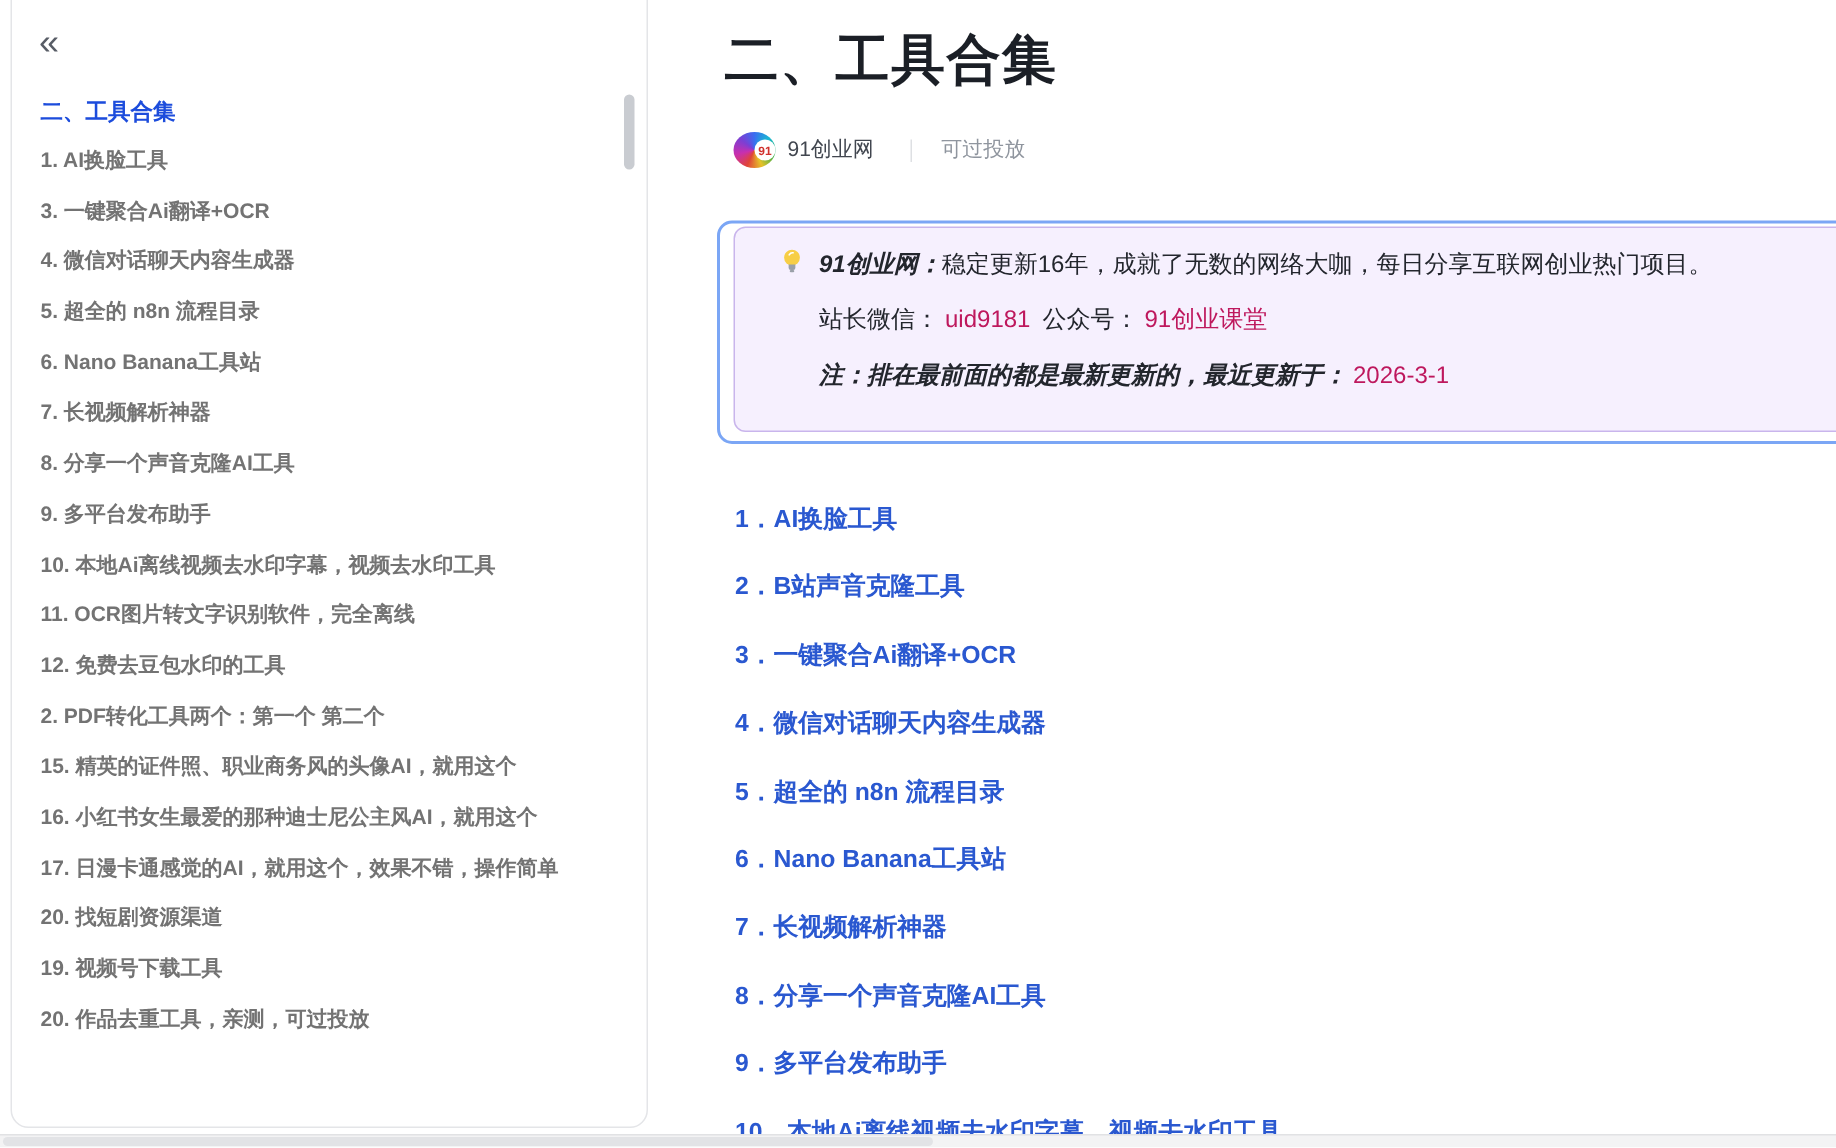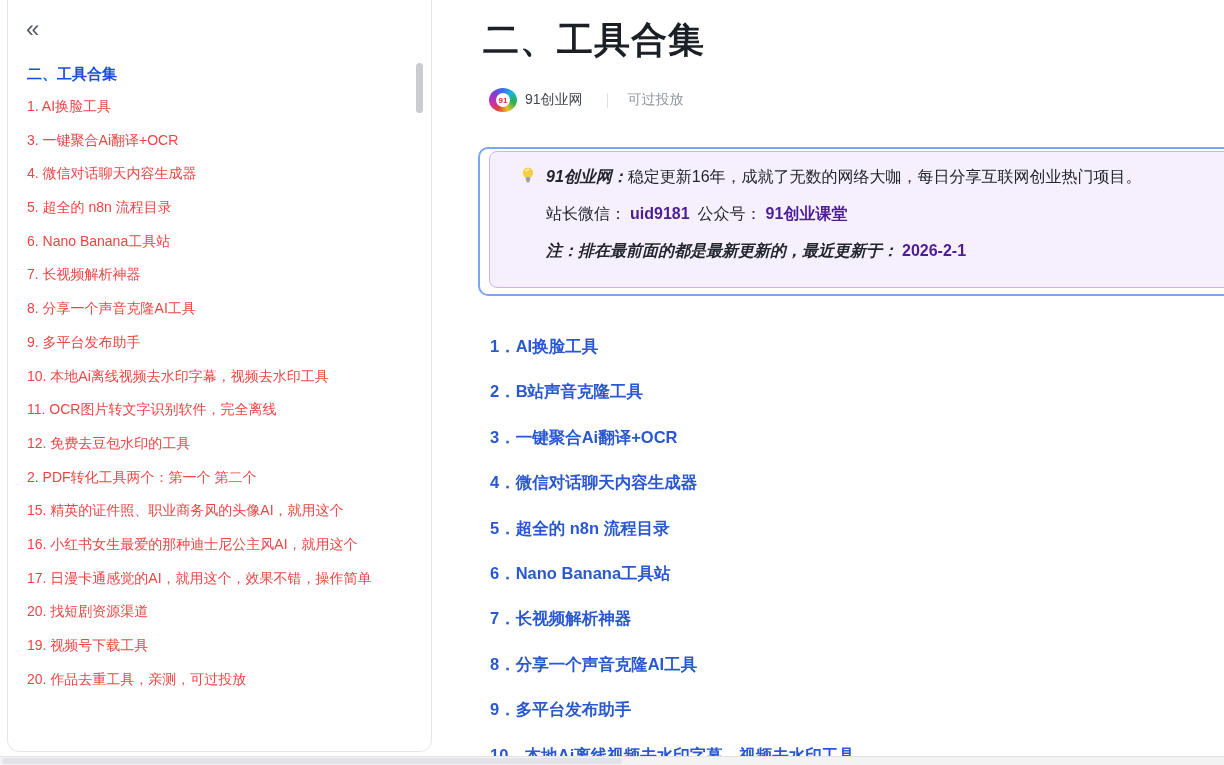--- a/index.html
+++ b/index.html
@@ -18,21 +18,21 @@
   .collapse-btn{
     position:absolute;left:18px;top:30px;font-size:24px;line-height:20px;
     color:#585d66;cursor:pointer;user-select:none;
   }
   .toc-header{
     position:absolute;left:19px;top:76px;
     font-size:15px;font-weight:bold;color:#1c4cdc;cursor:pointer;
   }
   .toc-list{
     position:absolute;left:19px;top:101px;right:14px;
-    font-size:14px;color:#ef4444;
+    font-size:14px;color:#737373;font-weight:bold;
   }
   .toc-item{
     display:block;height:33.7px;line-height:33.7px;
     white-space:nowrap;overflow:hidden;cursor:pointer;
   }
   .sidebar-scroll-thumb{
     position:absolute;right:8px;top:74px;width:7px;height:50px;
     border-radius:4px;background:#c9ccd1;
   }
   
@@ -40,21 +40,21 @@
     position:absolute;left:483px;top:16px;margin:0;
     font-size:36px;font-weight:700;color:#1b1f26;letter-spacing:1px;
   }
   .author-row{
     position:absolute;left:489px;top:87px;height:26px;
     display:flex;align-items:center;
   }
   .avatar{
     width:28px;height:24px;border-radius:50%;flex:0 0 auto;
     background:conic-gradient(#3a6df0,#19b7d3,#2fae4e,#e6c229,#e04438,#c82faf,#7a3fd4,#3a6df0);
-    display:flex;align-items:center;justify-content:center;
+    display:flex;align-items:center;justify-content:flex-end;
   }
   .avatar-core{
     width:14px;height:14px;border-radius:50%;background:#ffffff;
     font-size:8px;font-weight:bold;color:#d0312d;
     display:flex;align-items:center;justify-content:center;
   }
   .author-name{margin-left:8px;font-size:14px;color:#41464f;}
   .meta-divider{width:1px;height:15px;background:#dee0e3;margin:0 20px 0 24px;}
   .modified-time{font-size:14px;color:#8f959e;}
   
@@ -68,21 +68,21 @@
     background:#f6f0fe;border:1px solid #c9b5ec;border-radius:8px;
     box-sizing:border-box;padding:13px 20px 0 27px;
     font-size:16px;line-height:24px;color:#23262d;
   }
   .callout p{margin:0 0 13px 0;}
   .callout .line-indent{padding-left:29px;}
   .bulb-icon{
     display:inline-block;width:22px;height:18px;vertical-align:-2px;margin-right:7px;
   }
   .b{font-weight:bold;font-style:italic;}
-  .red{font-weight:bold;color:#4c1d95;}
+  .red{font-weight:normal;color:#be185d;}
   .gap-left{margin-left:8px;}
   .vgap{margin-left:4px;}
   
   .doc-links{position:absolute;left:490px;top:324px;width:760px;}
   .doc-link{
     display:block;height:45.4px;line-height:45.4px;
     font-size:16.5px;font-weight:bold;color:#2a58d0;
     white-space:nowrap;cursor:pointer;text-decoration:none;
   }
   
@@ -143,21 +143,21 @@
         <circle cx="12" cy="9" r="7" fill="#f7ce46"></circle>
         <path d="M9 15h6v3a2 2 0 0 1-2 2h-2a2 2 0 0 1-2-2z" fill="#9aa0a8"></path>
         <rect x="10" y="20" width="4" height="2" rx="1" fill="#9aa0a8"></rect>
         <path d="M9.5 6.5c.8-1.4 2.3-2 3.5-1.8" stroke="#fff" stroke-width="1.4" fill="none" stroke-linecap="round"></path>
       </svg><span class="b">91创业网：</span><span>稳定更新16年，成就了无数的网络大咖，每日分享互联网创业热门项目。</span>
     </p>
     <p class="line-indent">
       <span>站长微信：</span><span class="red vgap">uid9181</span><span class="gap-left">公众号：</span><span class="red vgap">91创业课堂</span>
     </p>
     <p class="line-indent">
-      <span class="b">注：排在最前面的都是最新更新的，最近更新于：</span><span class="red vgap">2026-2-1</span>
+      <span class="b">注：排在最前面的都是最新更新的，最近更新于：</span><span class="red vgap">2026-3-1</span>
     </p>
   </div>
 </div>
 
 <div class="doc-links">
 
 <a class="doc-link">1．AI换脸工具</a>
     <a class="doc-link">2．B站声音克隆工具</a>
     <a class="doc-link">3．一键聚合Ai翻译+OCR</a>
     <a class="doc-link">4．微信对话聊天内容生成器</a>

